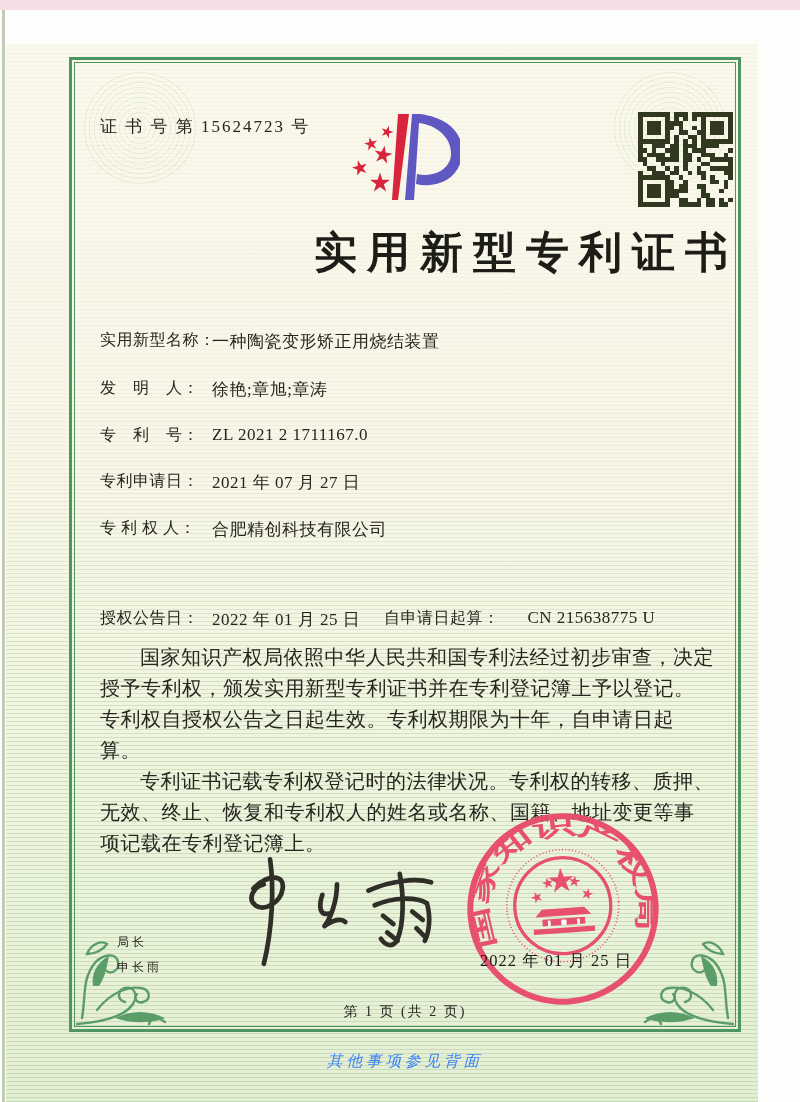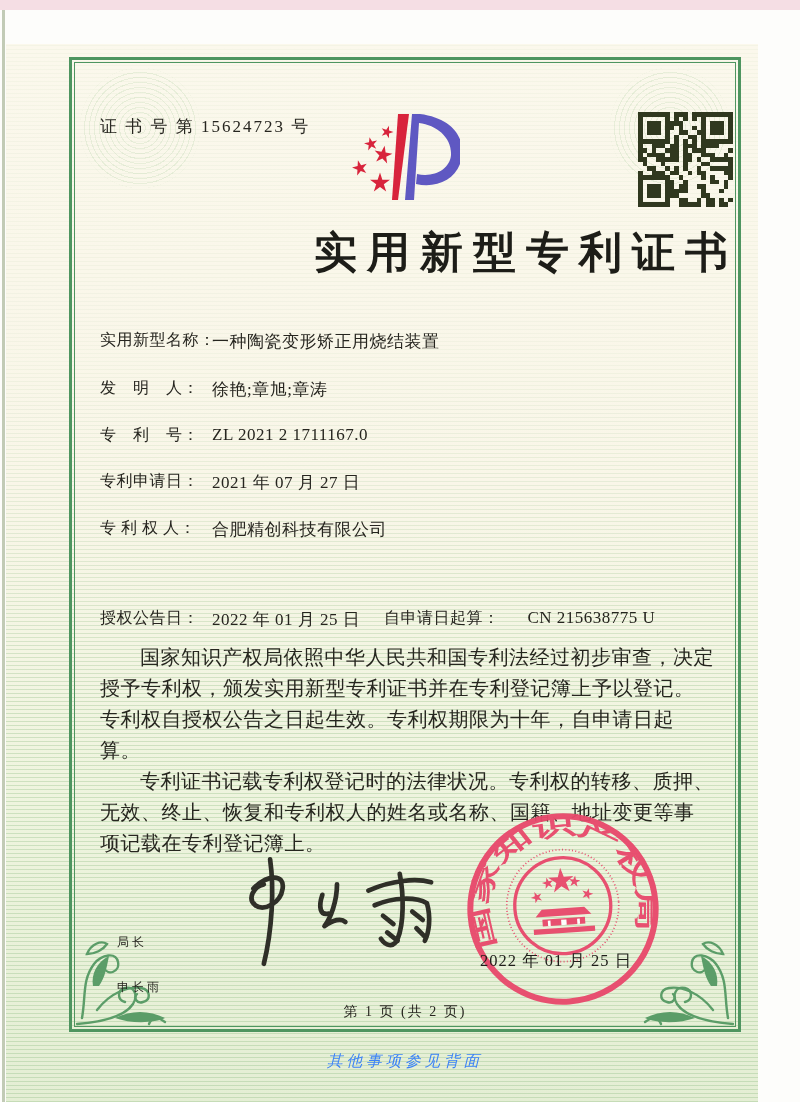--- a/index.html
+++ b/index.html
@@ -44,21 +44,21 @@
   .row .val { letter-spacing:.5px; }
   .row .val.wrap { display:inline-block; width:445px; white-space:normal; line-height:25px; }
   .pair2 { position:absolute; left:284px; top:0; }
   .pair2 .lbl2 { font-size:16px; letter-spacing:.5px; }
   .pair2 .val2 { margin-left:28px; letter-spacing:.5px; }
 
   .legal { position:absolute; left:28px; top:582px; width:614px; font-size:20px; line-height:31px; color:#26261f; }
   .legal p { text-indent:2em; letter-spacing:.5px; }
 
   .official { position:absolute; left:45px; top:874px; font-size:12px; letter-spacing:3px; }
-  .official .name { margin-top:28px; }
+  .official .name { margin-top:8px; }
   .signature { position:absolute; left:150px; top:788px; width:230px; height:125px; }
   .signature path { stroke:#2f2f28; stroke-width:4.5; fill:none; stroke-linecap:round; stroke-linejoin:round; }
 
   .seal { position:absolute; left:391px; top:749px; width:200px; height:200px; transform:rotate(-4deg); opacity:.95; }
   .seal-stroke { stroke:var(--seal-red,#e8486b); fill:none; }
   .seal-fill { fill:var(--seal-red,#e8486b); }
   .seal text { fill:var(--seal-red,#e8486b); font-weight:700; font-family:"Liberation Serif",serif; }
   .seal-date { position:absolute; left:408px; top:890px; width:190px; font-size:16.5px; color:#1e1e19; letter-spacing:1px; white-space:nowrap; }
 
   .page-no { position:absolute; left:0; top:943px; width:100%; text-align:center; font-size:14px; letter-spacing:2px; }

